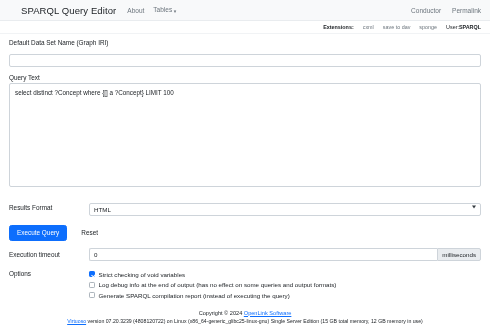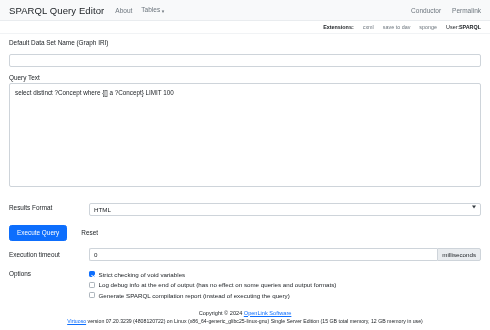--- a/index.html
+++ b/index.html
@@ -20,20 +20,21 @@
     display: flex;
     align-items: center;
     padding: 0 9px;
   }
   .brand {
     font-size: 9.5px;
     color: #212529;
     letter-spacing: .1px;
     margin-right: 11px;
     white-space: nowrap;
+    margin-left: 12px;
   }
   .nav-links { display: flex; align-items: center; gap: 9px; }
   .nav-link {
     font-size: 6.5px;
     color: #6c757d;
     white-space: nowrap;
     cursor: pointer;
   }
   .caret {
     display: inline-block;

